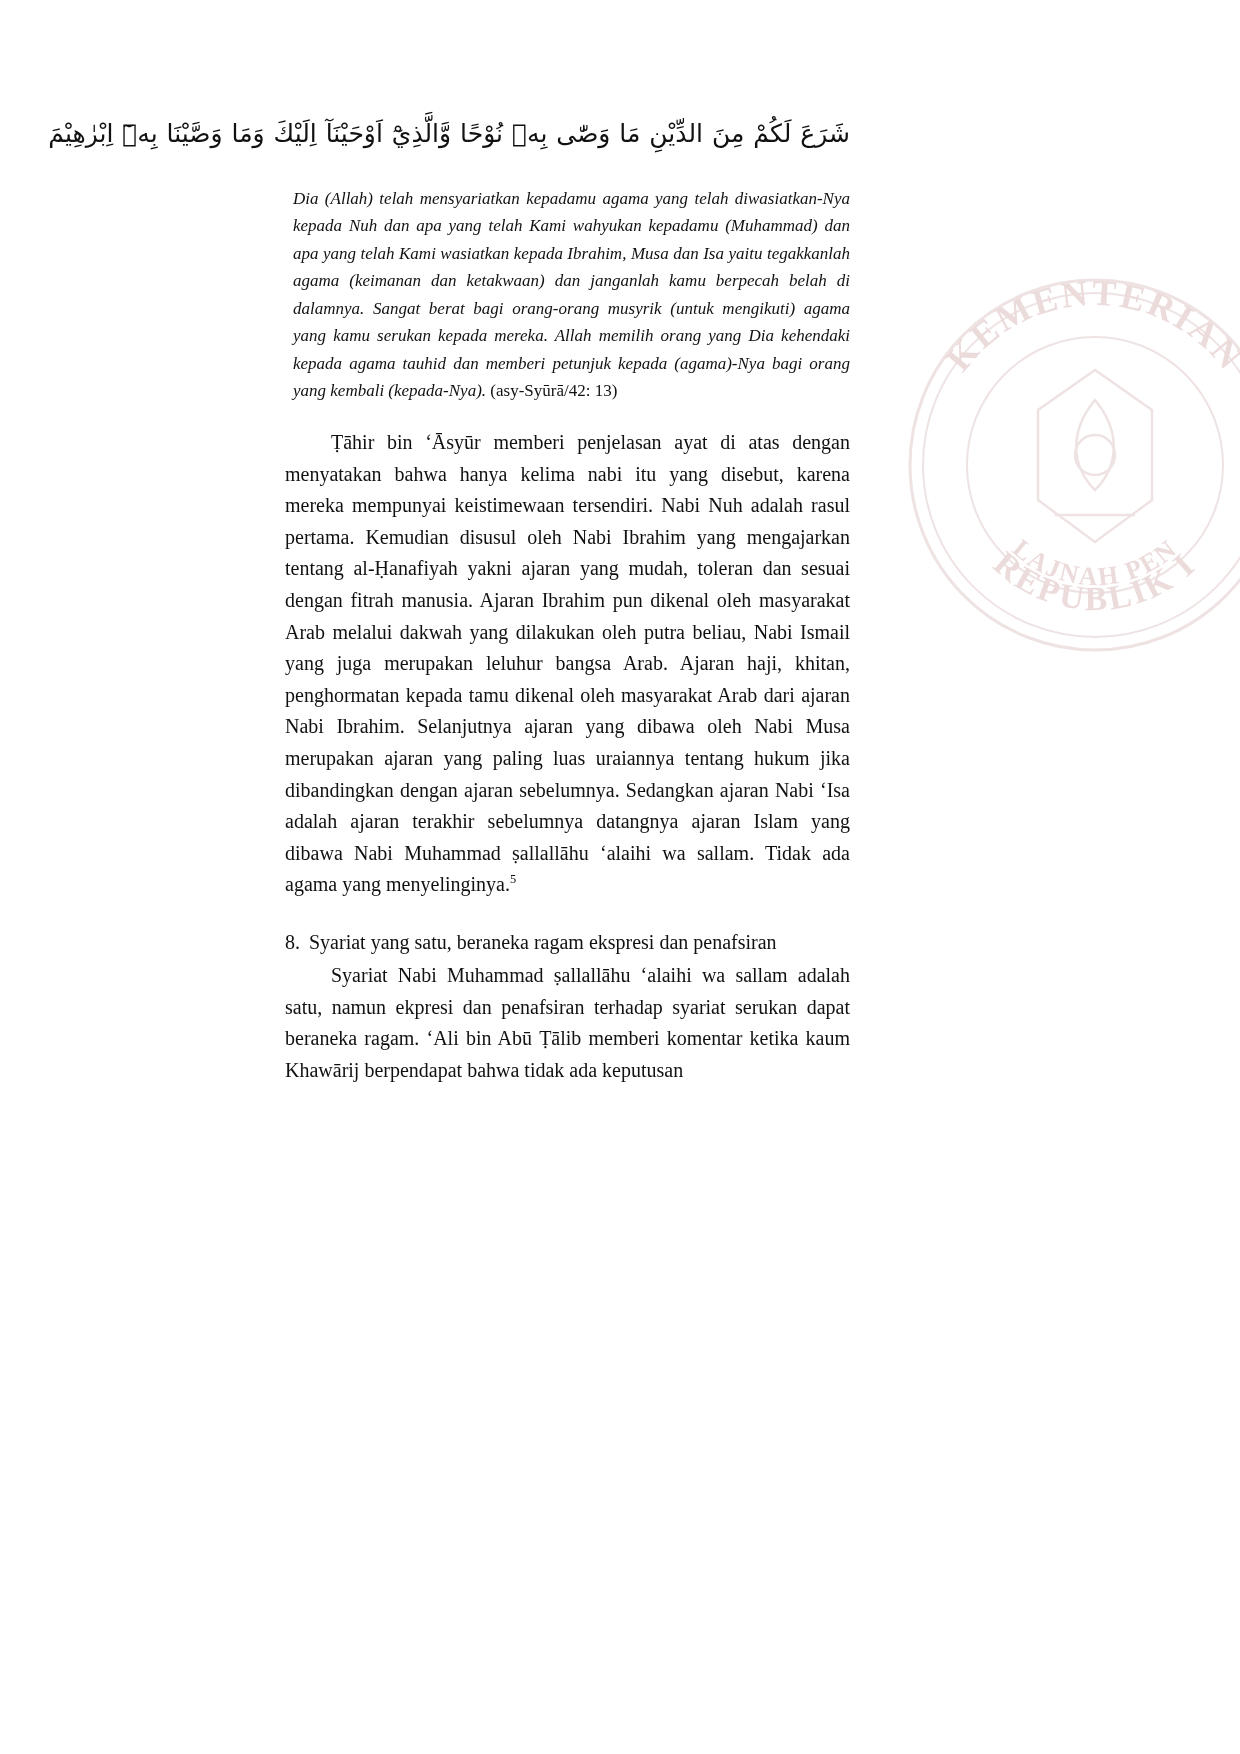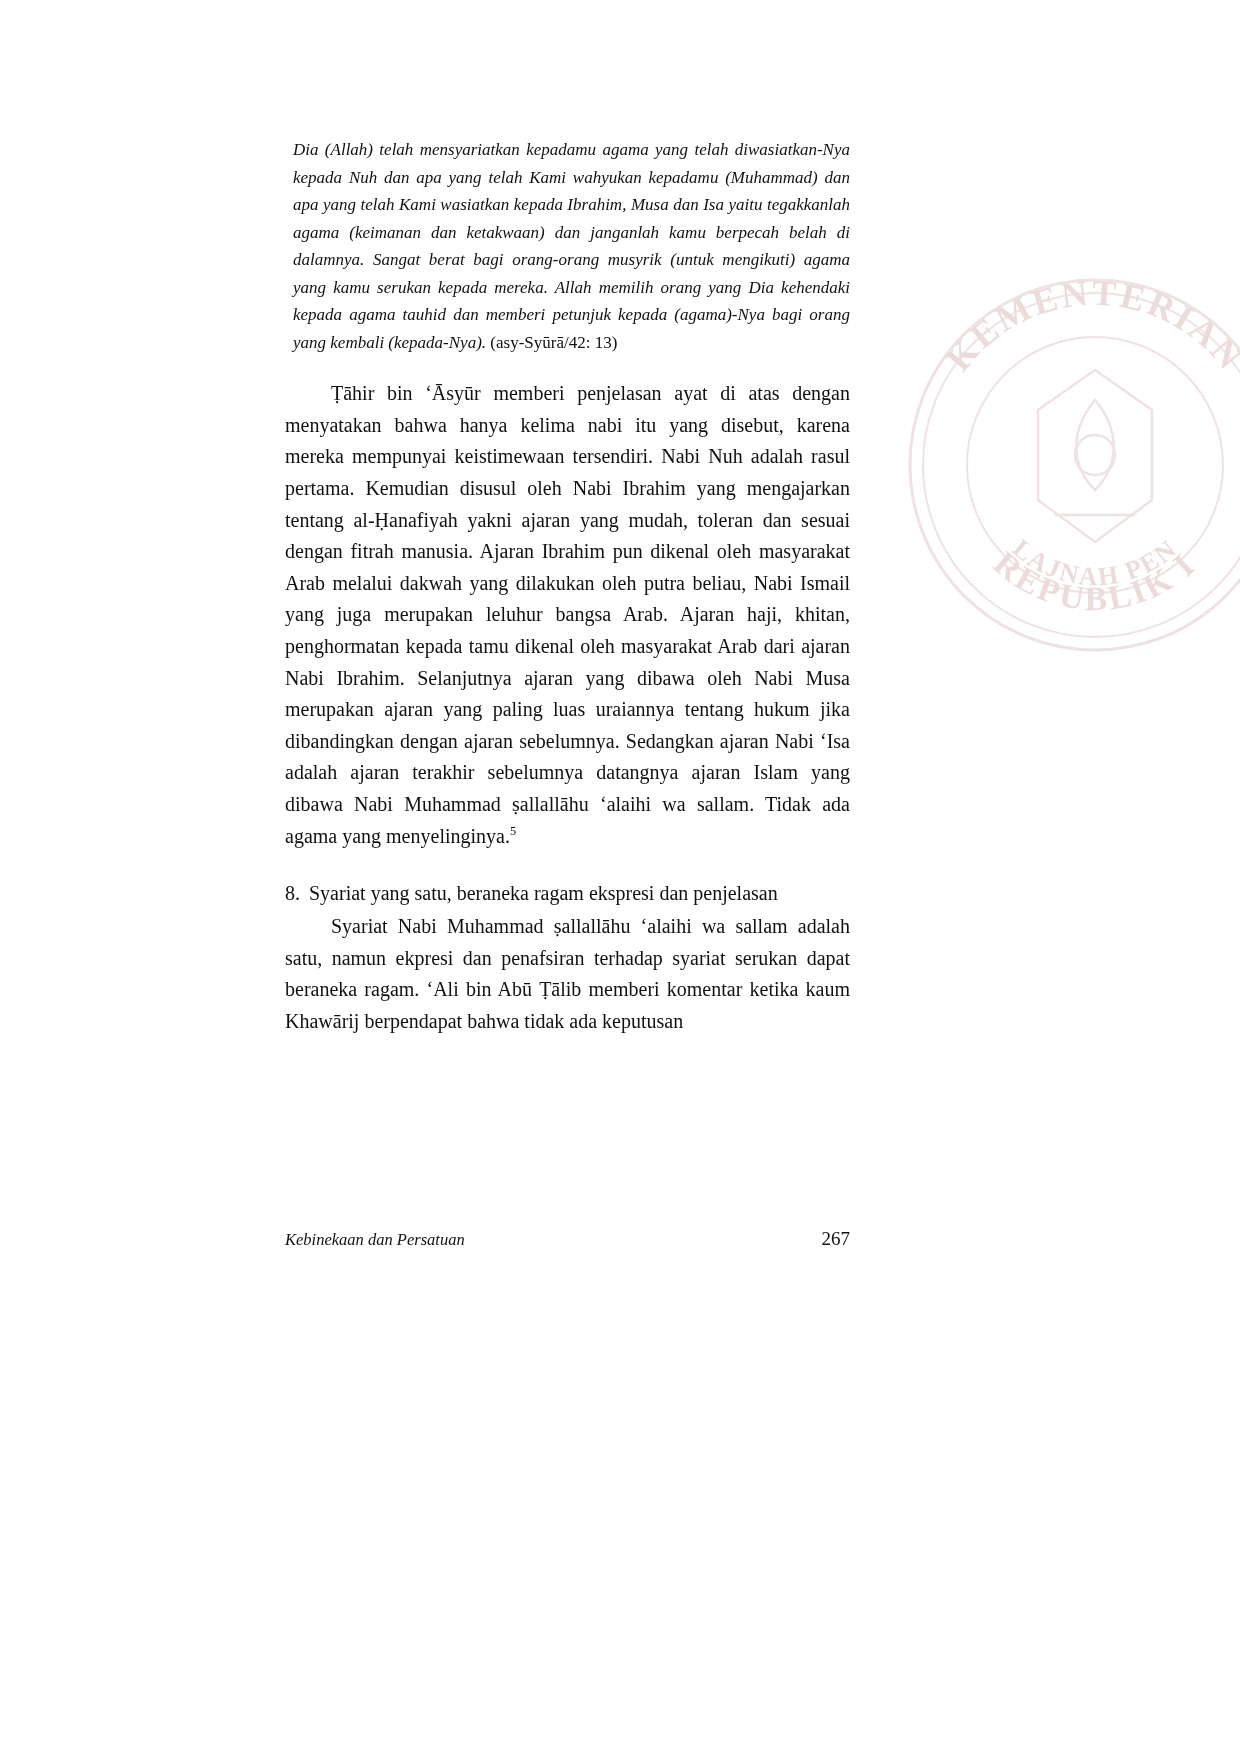--- a/index.html
+++ b/index.html
@@ -148,40 +148,37 @@
         <path d="M215,150 C190,180 190,215 215,240 C240,215 240,180 215,150 Z"></path>
         <circle cx="215" cy="205" r="20"></circle>
         <path d="M175,265 L255,265"></path>
       </g>
     </svg>
   </div>
 
   <div class="content">
 
     <div class="arabic-block">
+      <span class="arabic-line">شَرَعَ لَكُمْ مِنَ الدِّيْنِ مَا وَصّٰى بِهٖ نُوْحًا وَّالَّذِيْٓ اَوْحَيْنَآ اِلَيْكَ وَمَا وَصَّيْنَا بِهٖٓ اِبْرٰهِيْمَ</span>
     </div>
 
     <p class="translation">
       <span>Dia (Allah) telah mensyariatkan kepadamu agama yang telah diwasiatkan-Nya kepada Nuh dan apa yang telah Kami wahyukan kepadamu (Muhammad) dan apa yang telah Kami wasiatkan kepada Ibrahim, Musa dan Isa yaitu tegakkanlah agama (keimanan dan ketakwaan) dan janganlah kamu berpecah belah di dalamnya. Sangat berat bagi orang-orang musyrik (untuk mengikuti) agama yang kamu serukan kepada mereka. Allah memilih orang yang Dia kehendaki kepada agama tauhid dan memberi petunjuk kepada (agama)-Nya bagi orang yang kembali (kepada-Nya).</span>
       <span class="ref">(asy-Syūrā/42: 13)</span>
     </p>
 
     <p class="body-par">
       <span>Ṭāhir bin ‘Āsyūr memberi penjelasan ayat di atas dengan menyatakan bahwa hanya kelima nabi itu yang disebut, karena mereka mempunyai keistimewaan tersendiri. Nabi Nuh adalah rasul pertama. Kemudian disusul oleh Nabi Ibrahim yang mengajarkan tentang </span><span class="it">al-Ḥanafiyah</span><span> yakni ajaran yang mudah, toleran dan sesuai dengan fitrah manusia. Ajaran Ibrahim pun dikenal oleh masyarakat Arab melalui dakwah yang dilakukan oleh putra beliau, Nabi Ismail yang juga merupakan leluhur bangsa Arab. Ajaran haji, khitan, penghormatan kepada tamu dikenal oleh masyarakat Arab dari ajaran Nabi Ibrahim. Selanjutnya ajaran yang dibawa oleh Nabi Musa merupakan ajaran yang paling luas uraiannya tentang hukum jika dibandingkan dengan ajaran sebelumnya. Sedangkan ajaran Nabi ‘Isa adalah ajaran terakhir sebelumnya datangnya ajaran Islam yang dibawa Nabi Muhammad </span><span class="it">ṣallallāhu ‘alaihi wa sallam</span><span>. Tidak ada agama yang menyelinginya.</span><sup class="fn">5</sup>
     </p>
 
     <div class="section-head">
       <span class="num">8.</span>
-      <span class="txt">Syariat yang satu, beraneka ragam ekspresi dan penjelasan</span>
+      <span class="txt">Syariat yang satu, beraneka ragam ekspresi dan penafsiran</span>
     </div>
 
     <p class="body-par">
       <span>Syariat Nabi Muhammad </span><span class="it">ṣallallāhu ‘alaihi wa sallam</span><span> adalah satu, namun ekpresi dan penafsiran terhadap syariat serukan dapat beraneka ragam. ‘Ali bin Abū Ṭālib memberi komentar ketika kaum Khawārij berpendapat bahwa tidak ada keputusan</span>
     </p>
 
   </div>
 
-  <div class="footer">
-    <span class="left">Kebinekaan dan Persatuan</span>
-    <span class="right">267</span>
-  </div>
 
 </div>
 
 </body></html>

